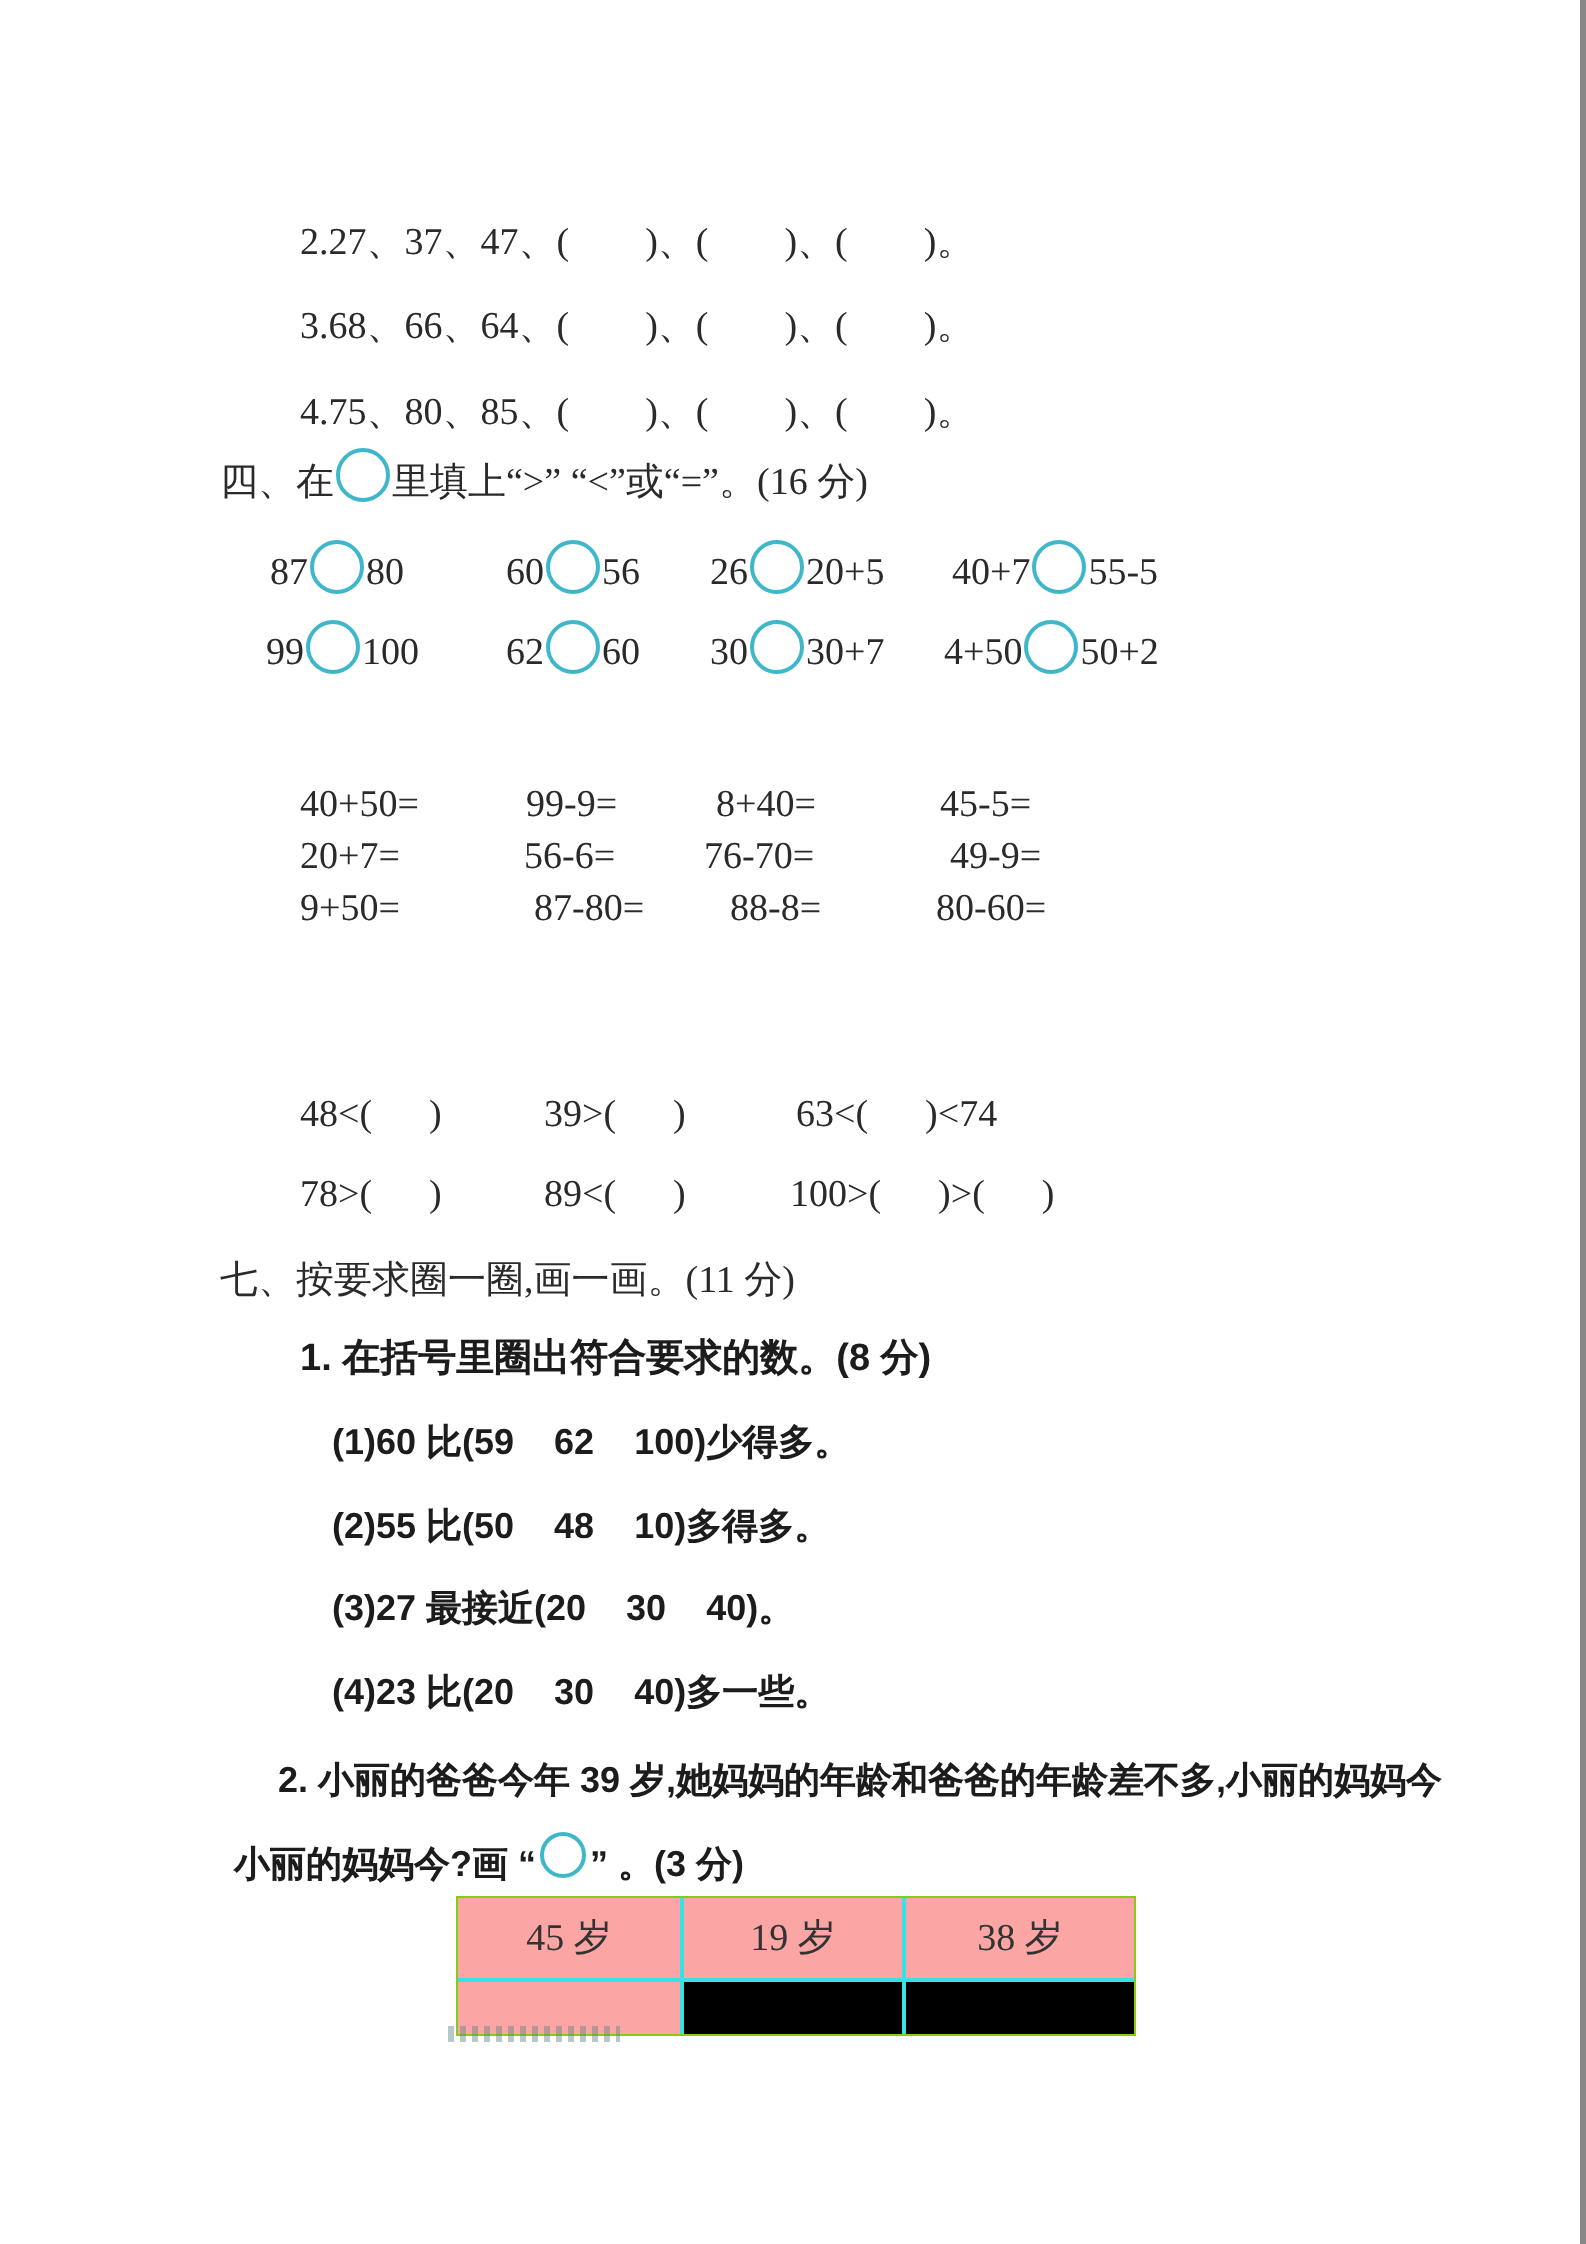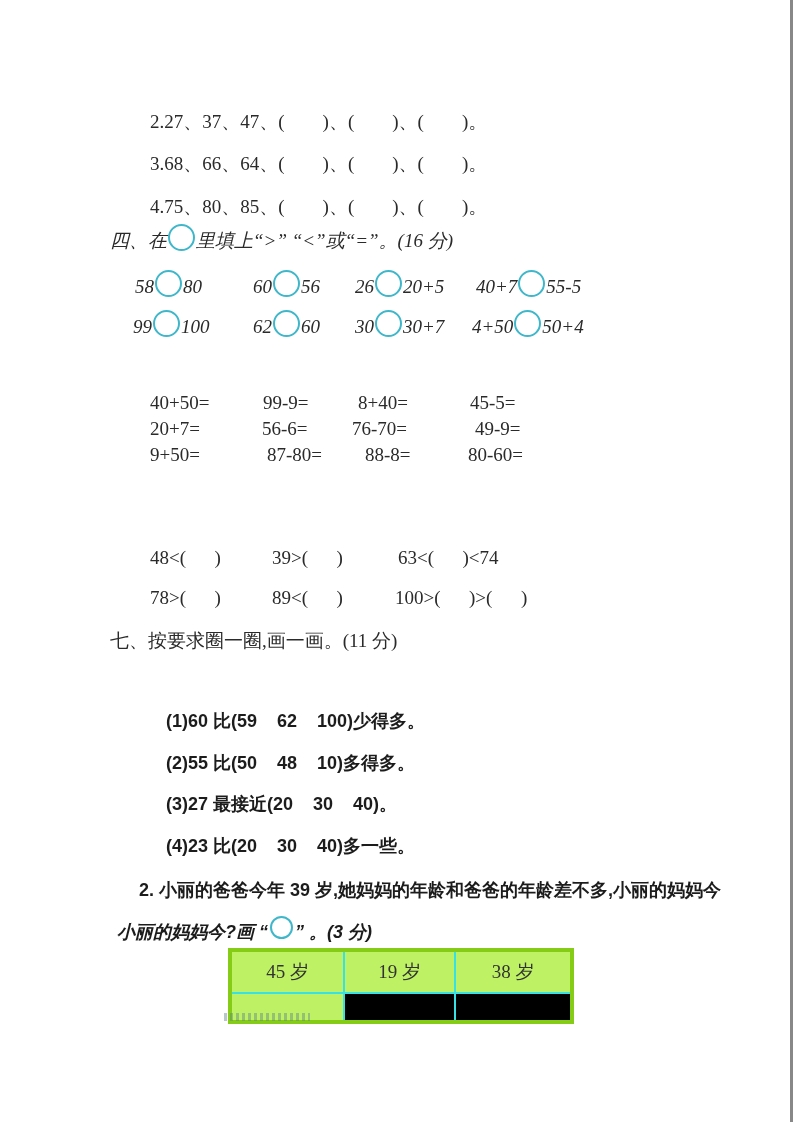--- a/index.html
+++ b/index.html
@@ -6,35 +6,35 @@
   .page{
     position:relative;
     width:790px;height:1122px;
     background:#ffffff;
     overflow:hidden;
     color:#222;
   }
   .serif{font-family:"Liberation Serif","DejaVu Serif",serif;font-size:19px;color:#2a2a2a;}
   .sans{font-family:"Liberation Sans","DejaVu Sans",sans-serif;font-weight:600;font-size:18px;color:#1c1c1c;}
   .ln{position:absolute;white-space:pre;line-height:24px;}
-  .fl{position:absolute;display:flex;align-items:center;height:30px;white-space:pre;font-style:italic;}
+  .fl{position:absolute;display:flex;align-items:center;height:30px;white-space:pre;}
   .fl span{white-space:pre;}
   .circ{
     display:inline-block;box-sizing:border-box;flex:0 0 auto;
     border:2px solid #3fb7ca;border-radius:50%;background:transparent;
   }
   .c27{width:27px;height:27px;margin:-8px 1px 0 1px;}
   .c23{width:23px;height:23px;margin:-10px 2px 0 2px;}
   .agetable{
     position:absolute;left:228px;top:948px;
-    border:4px solid #84cc16;
+    border:1px solid #84cc16;
     display:grid;
     grid-template-columns:111px 111px 116px;
     grid-template-rows:40px 28px;
-    background:#bef264;
+    background:#fca5a5;
   }
   .cell{
     display:flex;align-items:center;justify-content:center;
     font-family:"Liberation Serif","DejaVu Serif",serif;font-size:19px;color:#333;
     border-left:2px solid #38e2e4;
   }
   .cell.first{border-left:none;}
   .cell.r2{border-top:2px solid #38e2e4;}
   .cell.black{background:#000000;}
   .wm{
@@ -51,21 +51,21 @@
   <div class="ln serif" style="left:150px;top:152px">3.68、66、64、(        )、(        )、(        )。</div>
   <div class="ln serif" style="left:150px;top:195px">4.75、80、85、(        )、(        )、(        )。</div>
 
   <div class="fl serif" style="left:110px;top:226px">
     <span>四、在</span>
     <span class="circ c27"></span>
     <span>里填上“&gt;” “&lt;”或“=”。(16 分)</span>
   </div>
 
   <div class="fl serif" style="left:135px;top:272px">
-    <span>58</span><span class="circ c27"></span><span>80</span>
+    <span>87</span><span class="circ c27"></span><span>80</span>
   </div>
   <div class="fl serif" style="left:253px;top:272px">
     <span>60</span><span class="circ c27"></span><span>56</span>
   </div>
   <div class="fl serif" style="left:355px;top:272px">
     <span>26</span><span class="circ c27"></span><span>20+5</span>
   </div>
   <div class="fl serif" style="left:476px;top:272px">
     <span>40+7</span><span class="circ c27"></span><span>55-5</span>
   </div>
@@ -73,21 +73,21 @@
   <div class="fl serif" style="left:133px;top:312px">
     <span>99</span><span class="circ c27"></span><span>100</span>
   </div>
   <div class="fl serif" style="left:253px;top:312px">
     <span>62</span><span class="circ c27"></span><span>60</span>
   </div>
   <div class="fl serif" style="left:355px;top:312px">
     <span>30</span><span class="circ c27"></span><span>30+7</span>
   </div>
   <div class="fl serif" style="left:472px;top:312px">
-    <span>4+50</span><span class="circ c27"></span><span>50+4</span>
+    <span>4+50</span><span class="circ c27"></span><span>50+2</span>
   </div>
 
 
   <div class="ln serif" style="left:150px;top:391px">40+50=</div>
   <div class="ln serif" style="left:263px;top:391px">99-9=</div>
   <div class="ln serif" style="left:358px;top:391px">8+40=</div>
   <div class="ln serif" style="left:470px;top:391px">45-5=</div>
 
   <div class="ln serif" style="left:150px;top:417px">20+7=</div>
   <div class="ln serif" style="left:262px;top:417px">56-6=</div>
@@ -103,20 +103,21 @@
   <div class="ln serif" style="left:150px;top:546px">48&lt;(      )</div>
   <div class="ln serif" style="left:272px;top:546px">39&gt;(      )</div>
   <div class="ln serif" style="left:398px;top:546px">63&lt;(      )&lt;74</div>
 
   <div class="ln serif" style="left:150px;top:586px">78&gt;(      )</div>
   <div class="ln serif" style="left:272px;top:586px">89&lt;(      )</div>
   <div class="ln serif" style="left:395px;top:586px">100&gt;(      )&gt;(      )</div>
 
   <div class="ln serif" style="left:110px;top:629px">七、按要求圈一圈,画一画。(11 分)</div>
 
+  <div class="ln sans" style="left:150px;top:668px;font-size:19px">1. 在括号里圈出符合要求的数。(8 分)</div>
 
   <div class="ln sans" style="left:166px;top:709px">(1)60 比(59    62    100)少得多。</div>
   <div class="ln sans" style="left:166px;top:751px">(2)55 比(50    48    10)多得多。</div>
   <div class="ln sans" style="left:166px;top:792px">(3)27 最接近(20    30    40)。</div>
   <div class="ln sans" style="left:166px;top:834px">(4)23 比(20    30    40)多一些。</div>
 
   <div class="ln sans" style="left:139px;top:878px">2. 小丽的爸爸今年 39 岁,她妈妈的年龄和爸爸的年龄差不多,小丽的妈妈今</div>
 
   <div class="fl sans" style="left:117px;top:917px">
     <span>小丽的妈妈今?画 “</span>

